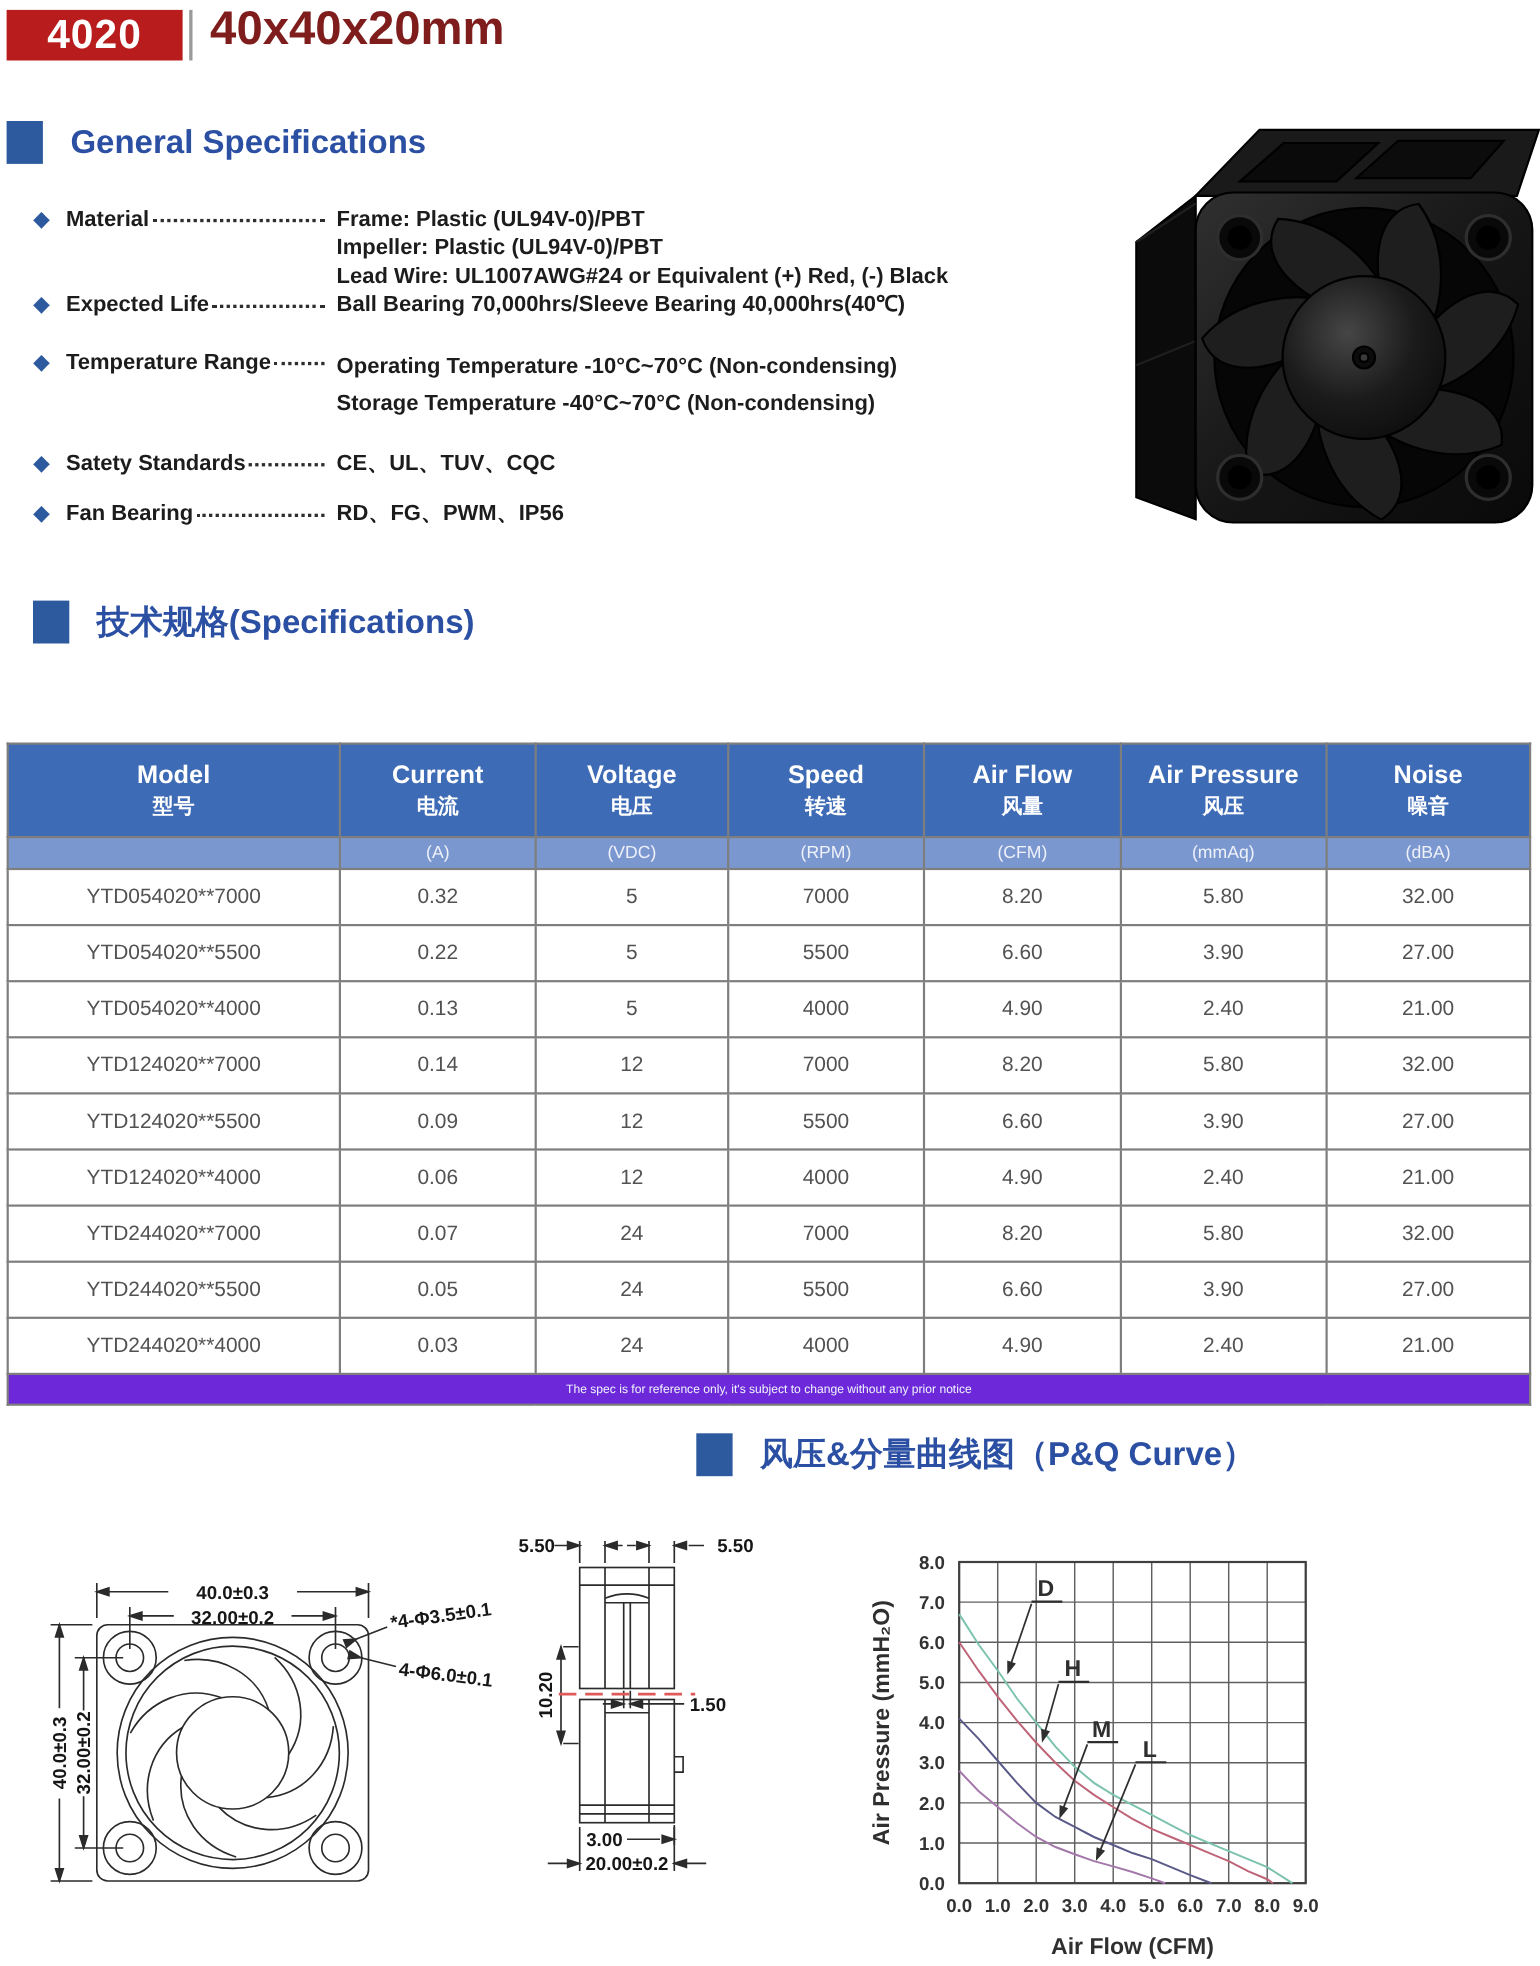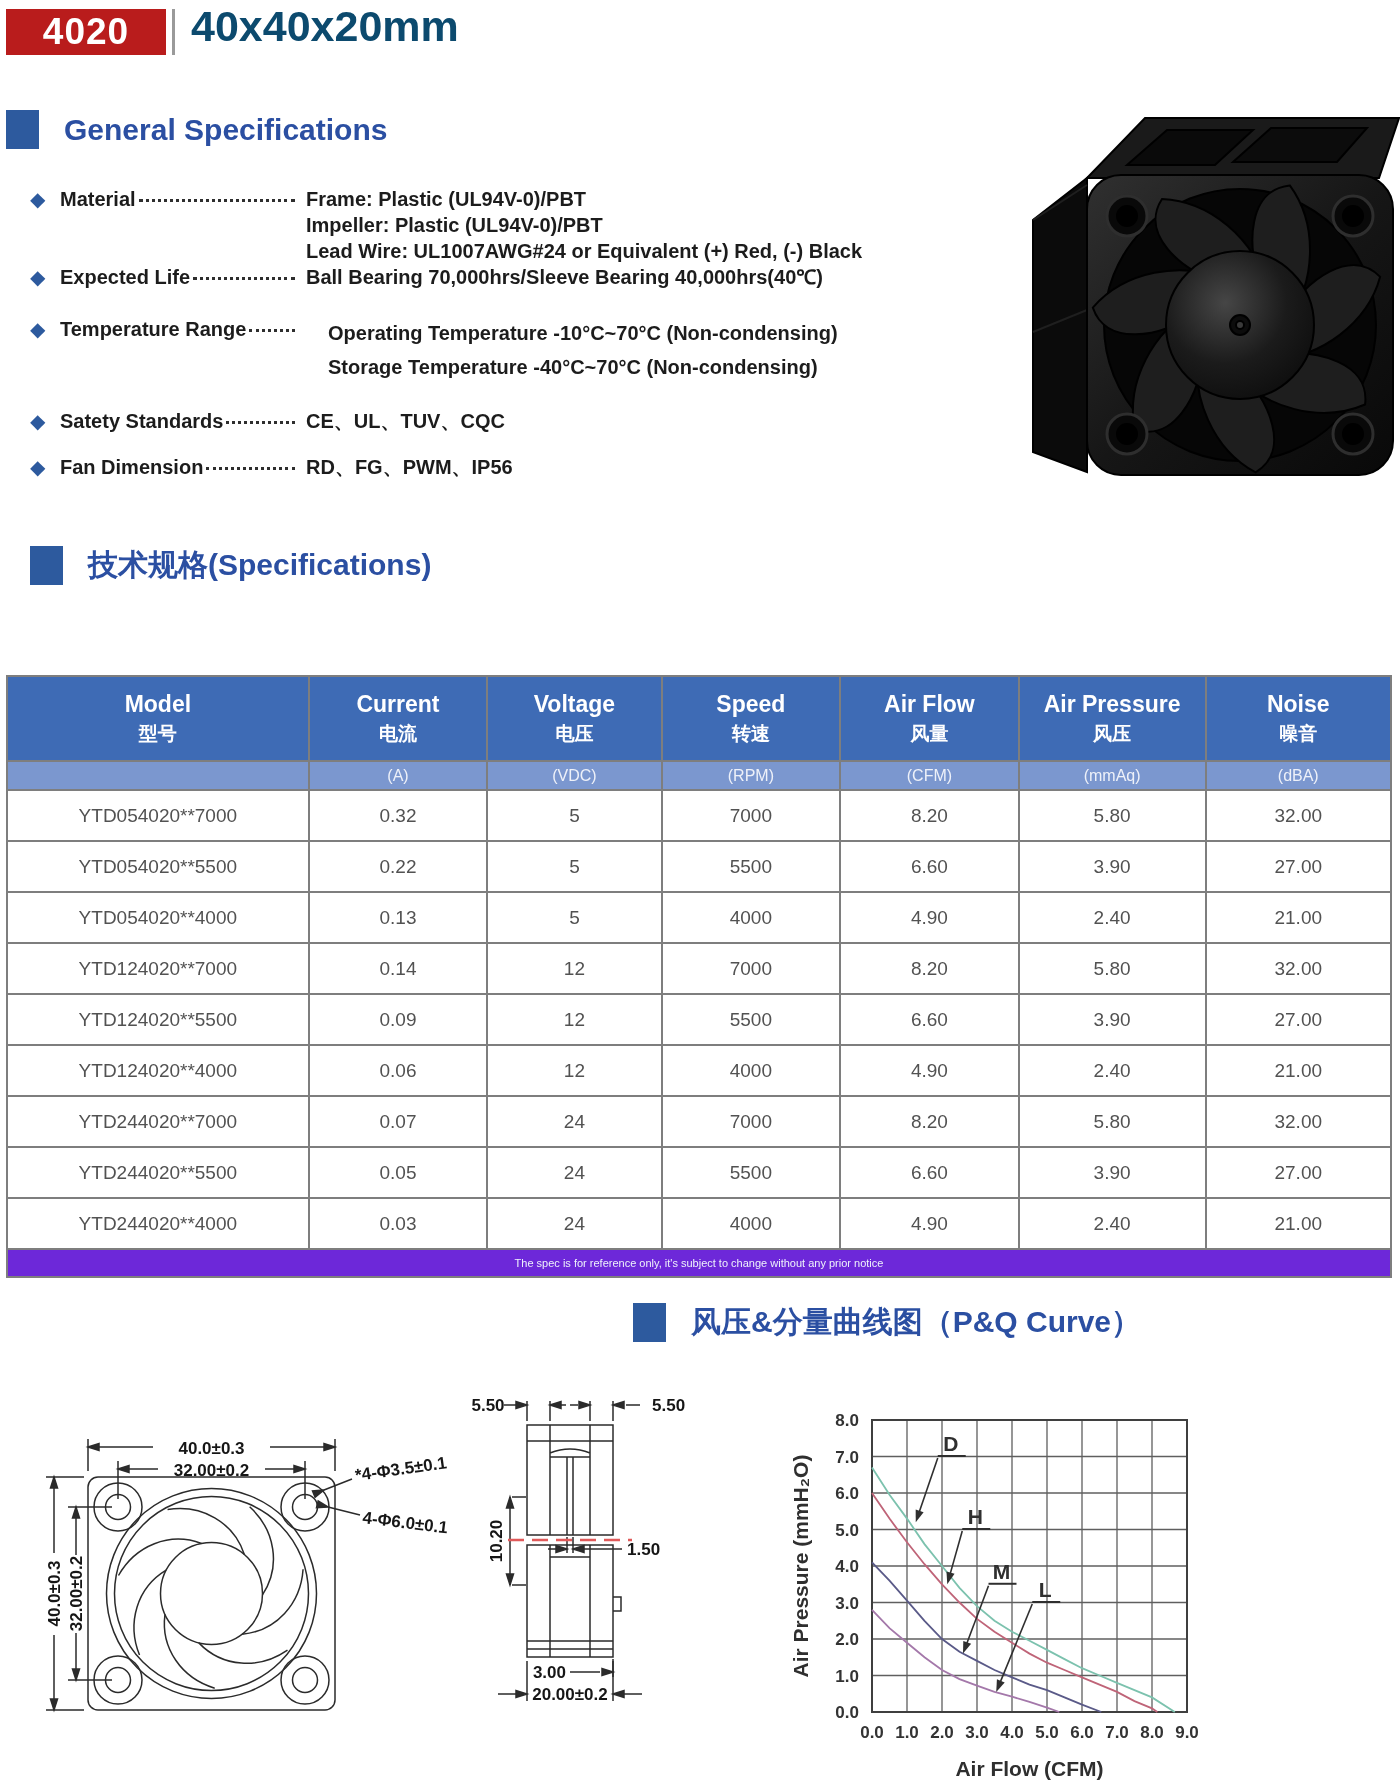--- a/index.html
+++ b/index.html
@@ -5,21 +5,21 @@
   html,body{margin:0;padding:0;}
   body{
     width:1400px;height:1787px;position:relative;overflow:hidden;
     background:#ffffff;font-family:"Liberation Sans", sans-serif;color:#222;
   }
   
   .badge{position:absolute;left:6px;top:9px;width:160px;height:46px;background:#b91c1c;
          color:#fff;display:flex;align-items:center;justify-content:center;
          font-size:37px;font-weight:bold;letter-spacing:1px;}
   .badge-divider{position:absolute;left:172px;top:9px;width:3px;height:46px;background:#9a9a9a;}
-  .size-title{position:absolute;left:191px;top:2px;font-size:43px;font-weight:bold;color:#0c4a6e;}
+  .size-title{position:absolute;left:191px;top:2px;font-size:43px;font-weight:bold;color:#7f1d1d;}
   
   .sec{position:absolute;display:flex;align-items:center;gap:25px;}
   .sq{width:33px;height:39px;background:#2d5a9e;flex:0 0 auto;}
   .sec-title{font-size:30px;font-weight:bold;color:#2b4fa2;white-space:nowrap;}
   
   .spec-row{position:absolute;left:30px;display:flex;align-items:flex-start;width:1010px;}
   .bullet{color:#2d5a9e;font-size:20px;line-height:26px;width:30px;flex:0 0 auto;}
   .spec-left{display:flex;width:238px;margin-right:8px;flex:0 0 auto;align-items:flex-start;}
   .spec-label{font-weight:bold;font-size:20px;color:#1c1c1c;line-height:26px;white-space:nowrap;}
   .dots{flex:1;border-bottom:3px dotted #2e2e2e;height:13px;margin:0 3px;}
@@ -84,39 +84,39 @@
       <div class="spec-values">
         <div>Ball Bearing 70,000hrs/Sleeve Bearing 40,000hrs(40℃)</div>
       </div>
     </div>
     <div class="spec-row" style="top: 316px;">
       <span class="bullet">◆</span>
       <div class="spec-left">
         <span class="spec-label">Temperature Range</span>
         <span class="dots"></span>
       </div>
-      <div class="spec-values" style="line-height: 34px; margin-left: 22px;">
+      <div class="spec-values" style="line-height: 34px;">
         <div>Operating Temperature -10°C~70°C (Non-condensing)</div>
         <div>Storage Temperature -40°C~70°C (Non-condensing)</div>
       </div>
     </div>
     <div class="spec-row" style="top: 408px;">
       <span class="bullet">◆</span>
       <div class="spec-left">
         <span class="spec-label">Satety Standards</span>
         <span class="dots"></span>
       </div>
       <div class="spec-values">
         <div>CE、UL、TUV、CQC</div>
       </div>
     </div>
     <div class="spec-row" style="top: 454px;">
       <span class="bullet">◆</span>
       <div class="spec-left">
-        <span class="spec-label">Fan Dimension</span>
+        <span class="spec-label">Fan Bearing</span>
         <span class="dots"></span>
       </div>
       <div class="spec-values">
         <div>RD、FG、PWM、IP56</div>
       </div>
     </div>
   </div>
 
 <svg viewBox="0 0 430 420" style="left:975px;top:70px;width:430px;height:420px;">
   <defs>

